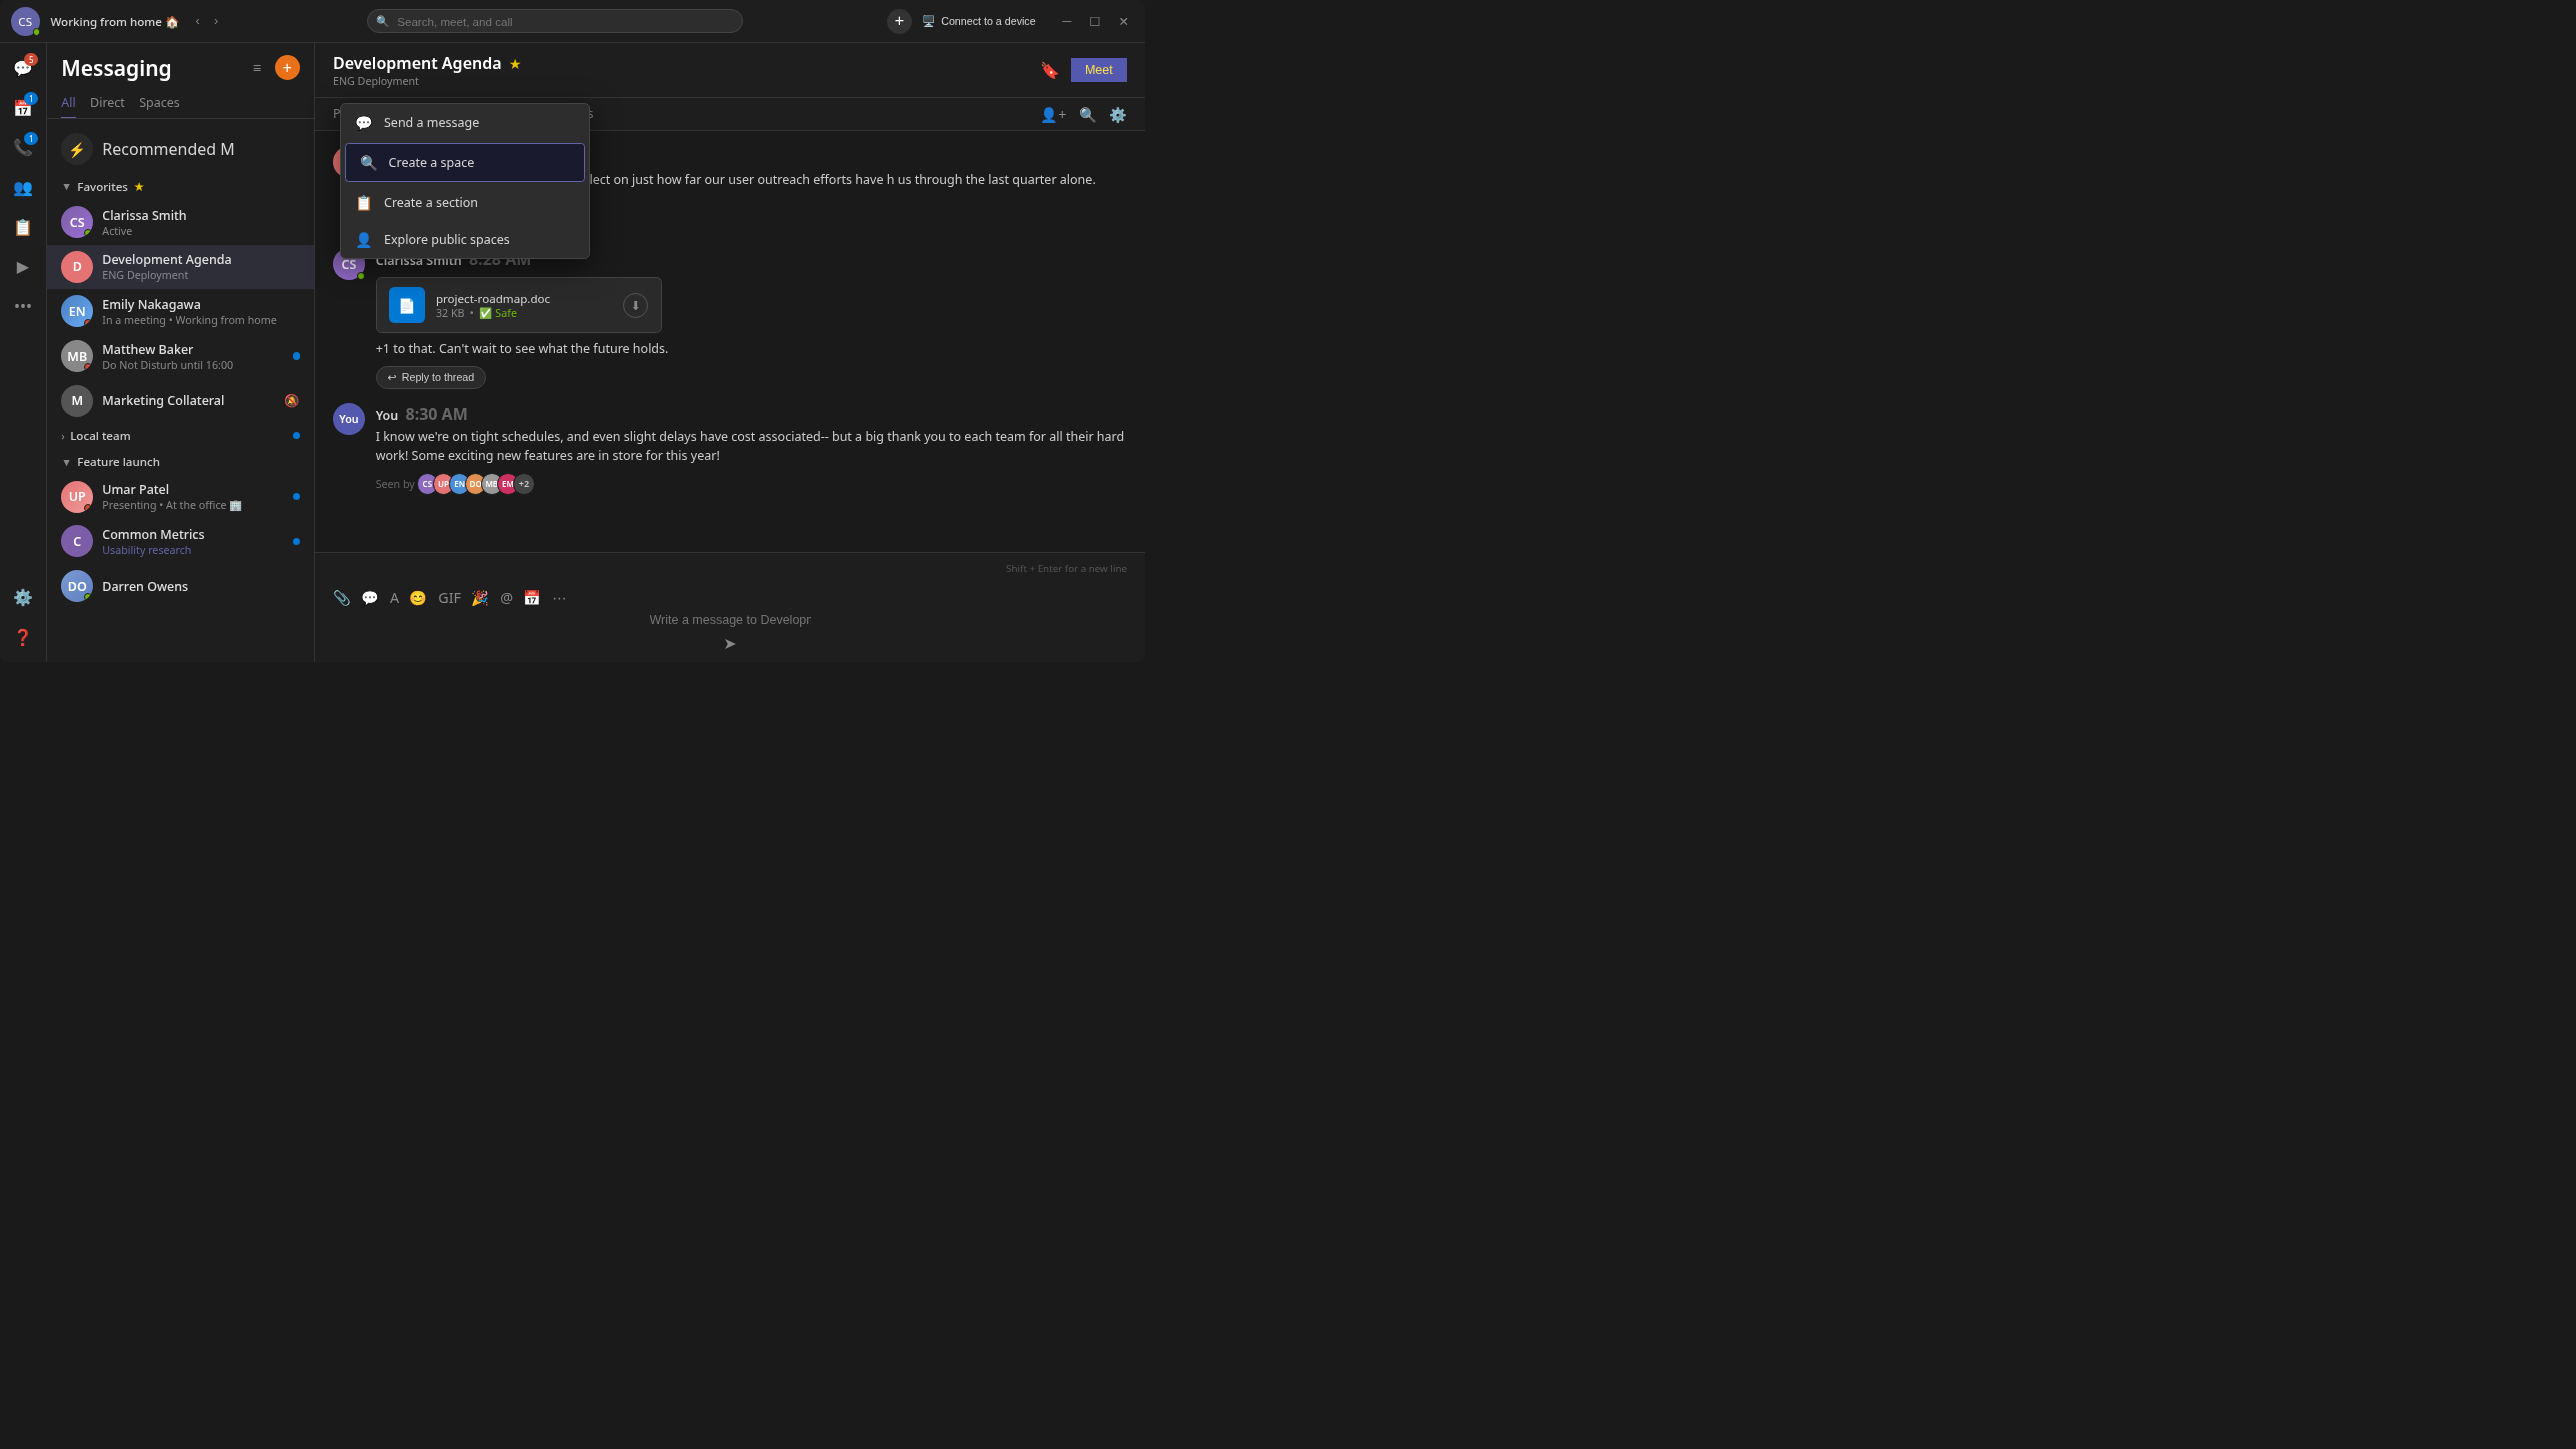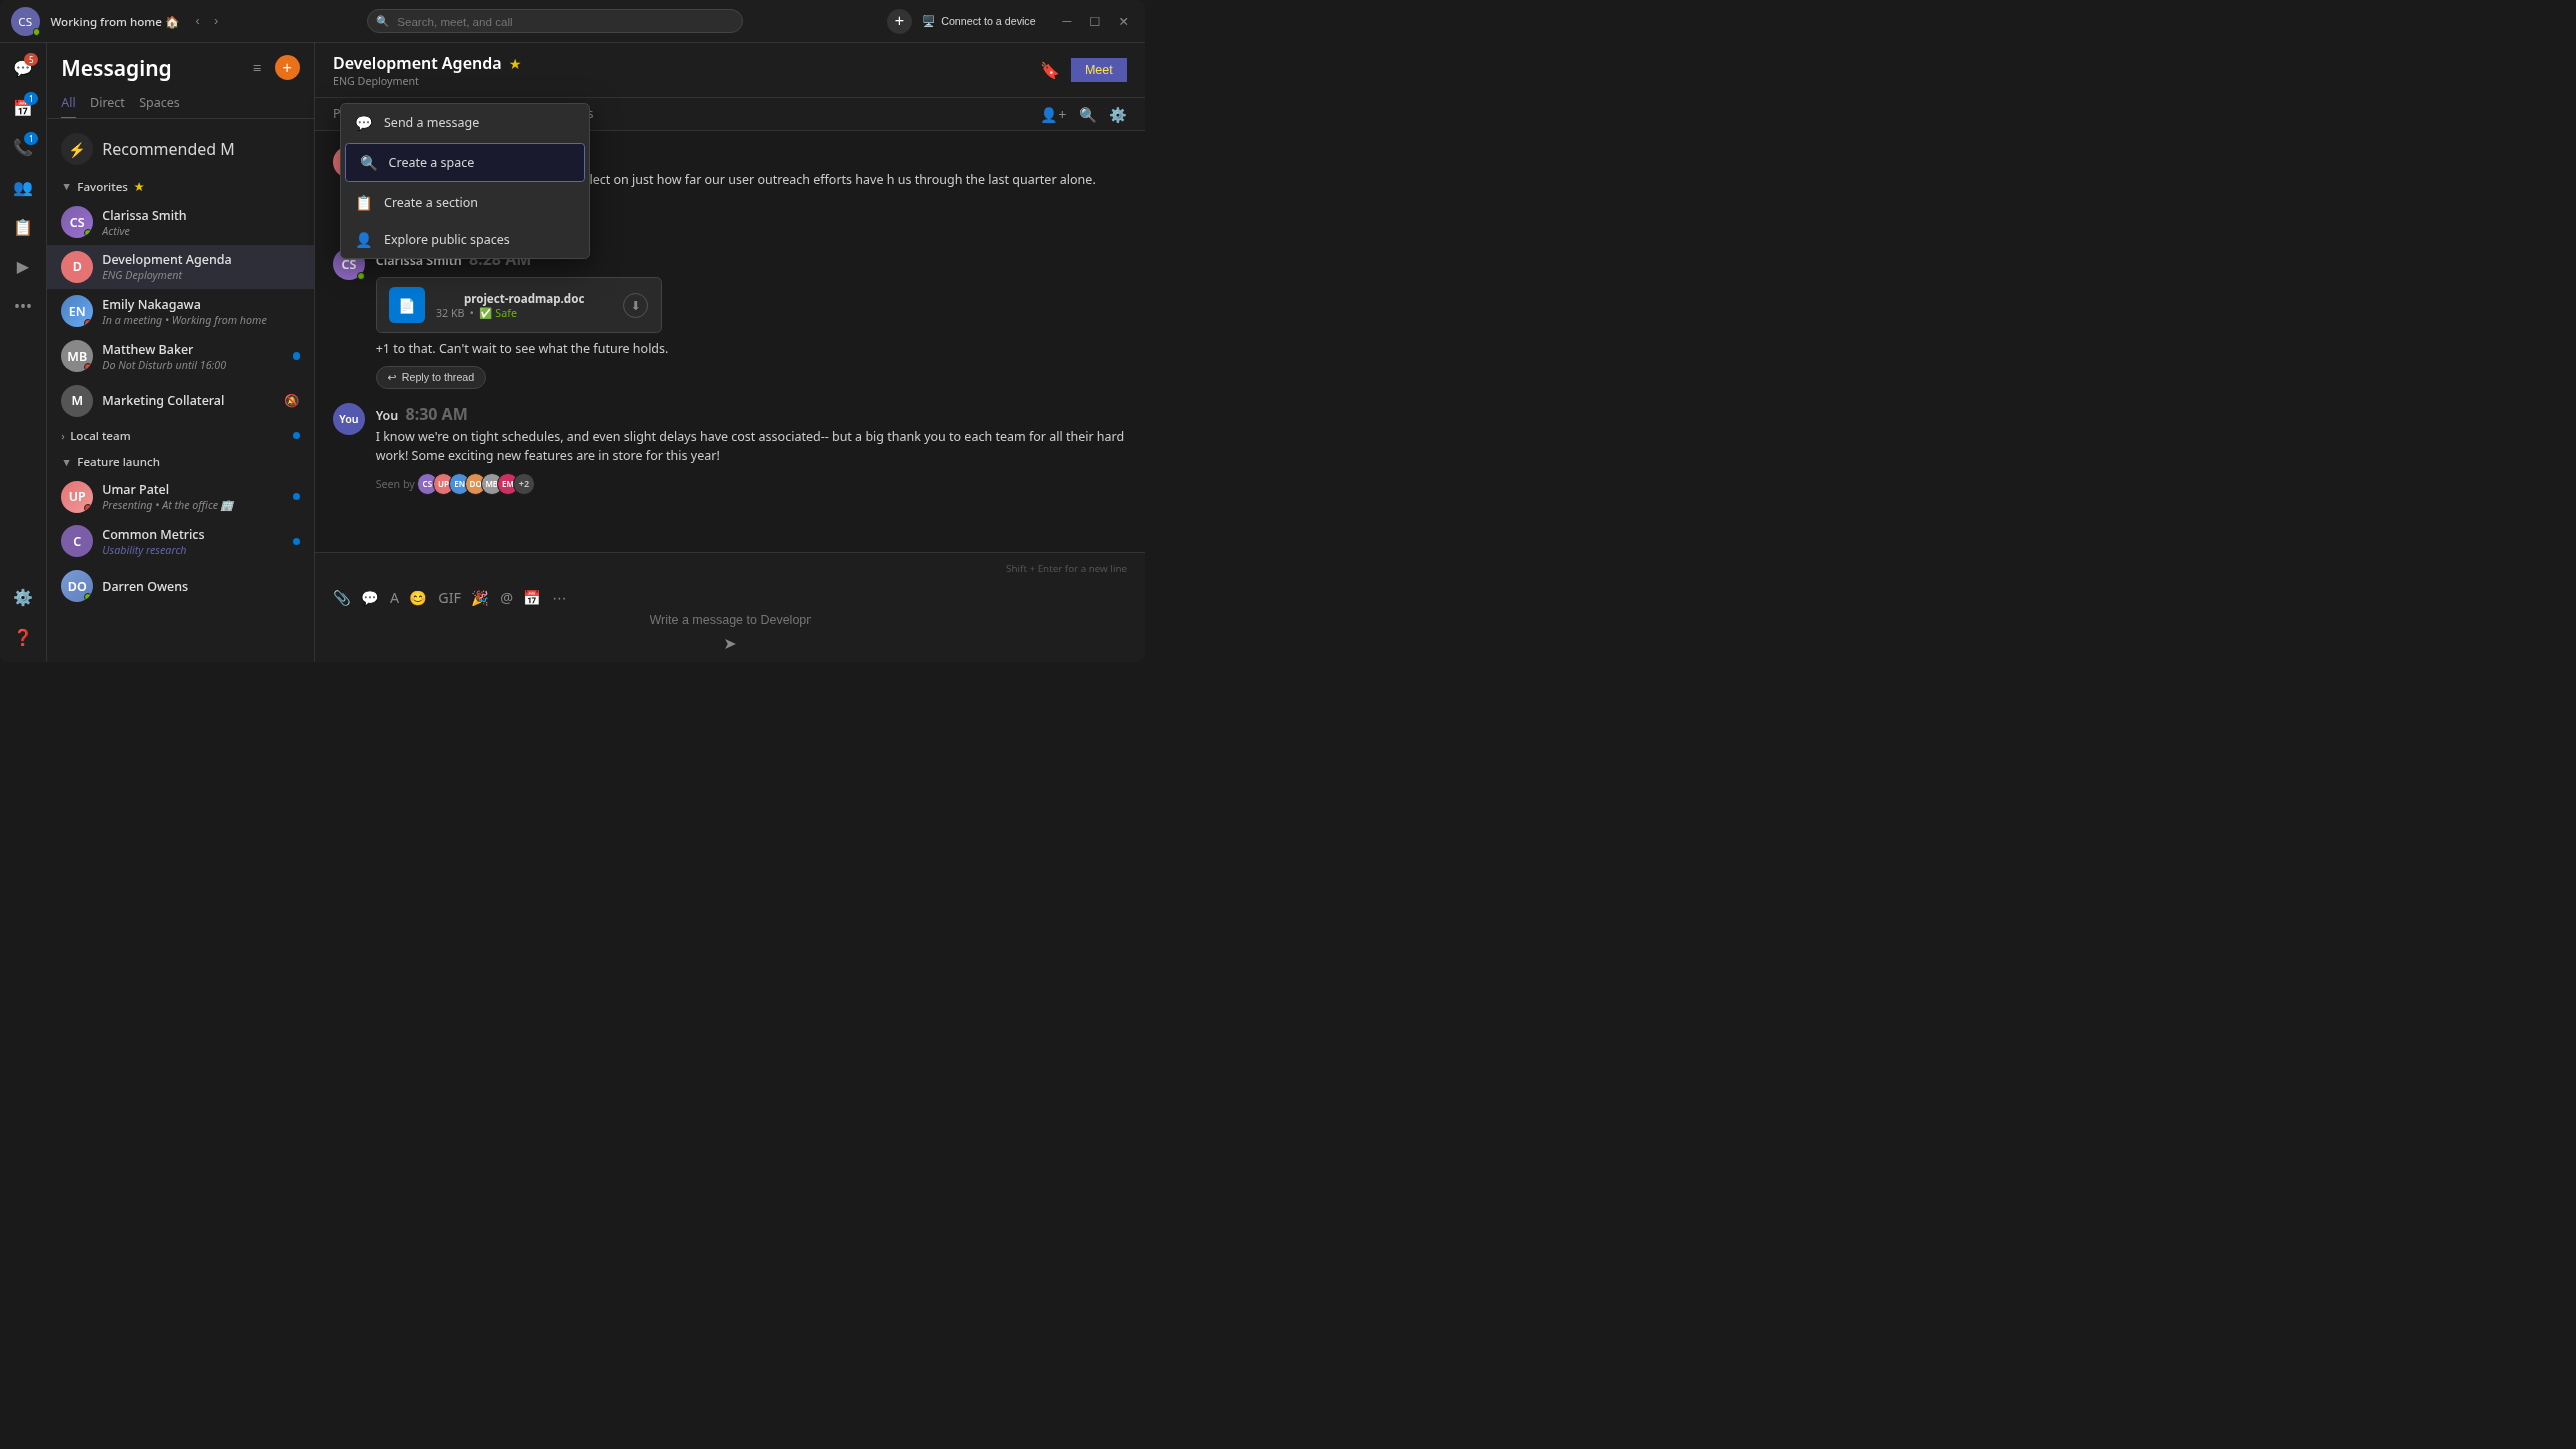--- a/index.html
+++ b/index.html
@@ -381,21 +381,20 @@
       overflow: hidden;
       text-overflow: ellipsis;
     }
 
     .chat-preview {
       font-size: 10.7px;
       color: #888;
       white-space: nowrap;
       overflow: hidden;
       text-overflow: ellipsis;
-      font-style: italic;
     }
 
     .chat-preview.colored {
       color: #6264a7;
     }
 
     .chat-unread {
       width: 7.2px;
       height: 7.2px;
       background: #0078d4;
@@ -646,22 +645,21 @@
       justify-content: center;
       font-size: 14.3px;
       color: #fff;
     }
 
     .file-info { flex: 1; }
 
     .file-name {
       font-size: 11.6px;
       color: #d6d6d6;
-      font-weight: 700;
-      margin-left: 28px;
+      font-weight: 400;
     }
 
     .file-meta {
       font-size: 10.7px;
       color: #888;
       display: flex;
       align-items: center;
       gap: 5.4px;
     }
 

